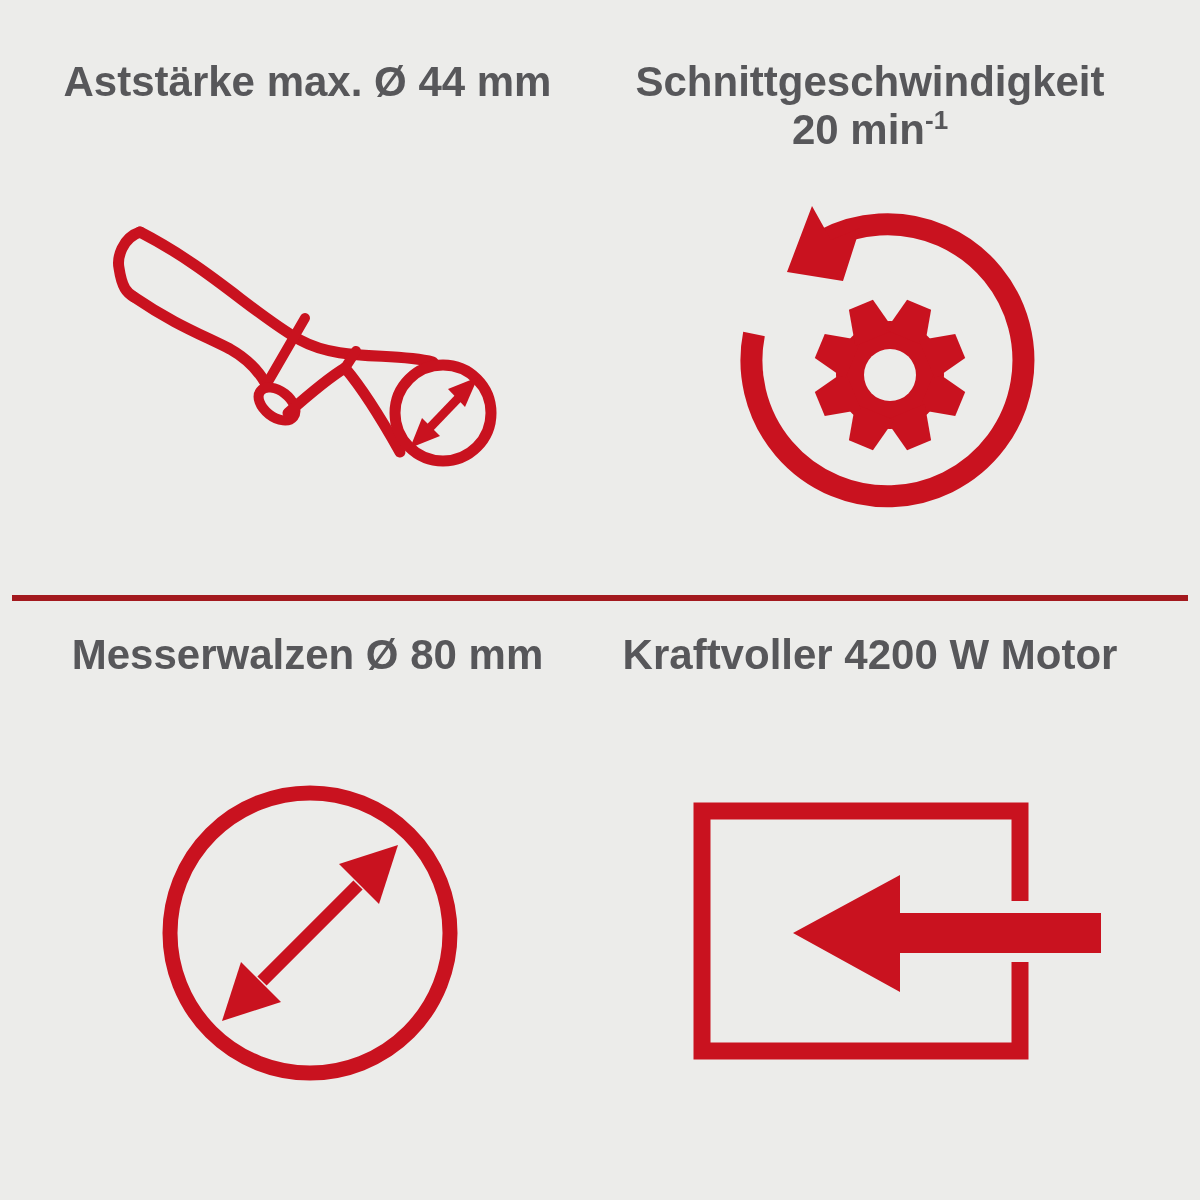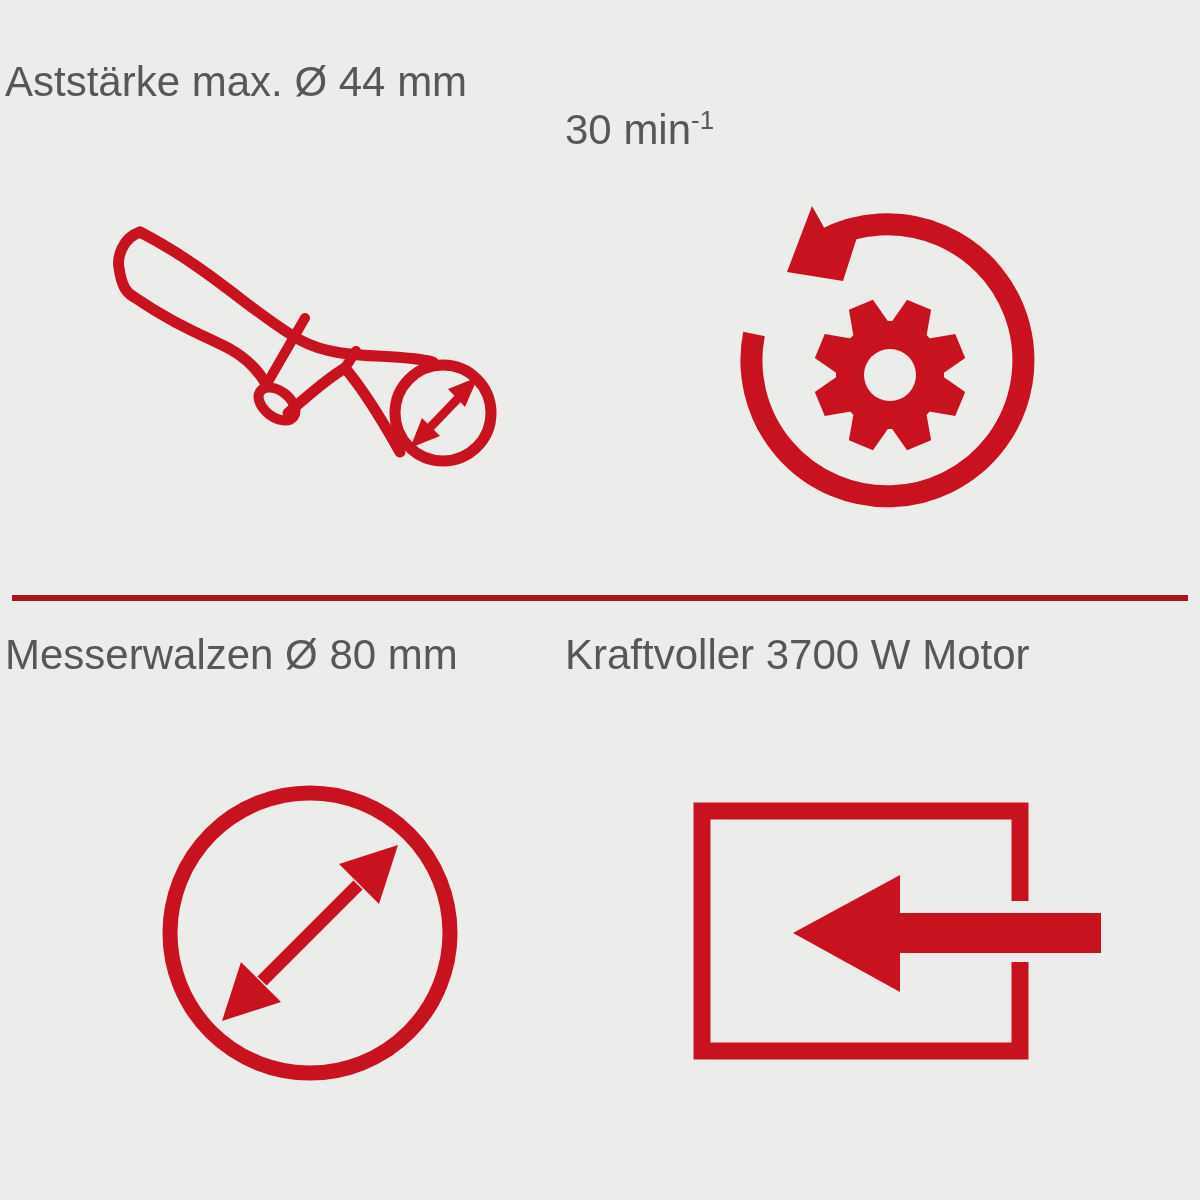--- a/index.html
+++ b/index.html
@@ -12,22 +12,23 @@
   body{
     width:1200px;height:1200px;
     background:var(--bg);
     font-family:"Liberation Sans", sans-serif;
     position:relative;
     overflow:hidden;
   }
   .heading{
     position:absolute;
     font-size:42px;
-    font-weight:400;
+    font-weight:700;
     color:var(--text);
+    text-align:center;
     line-height:48px;
     letter-spacing:0px;
   }
   .heading sup{
     font-size:26px;
     vertical-align:super;
     line-height:0;
   }
   #h-branch   {left:5px;   top:58px;  width:605px;}
   #h-speed    {left:565px; top:58px;  width:610px;}
@@ -41,27 +42,27 @@
   .fill-red{fill:var(--red);stroke:none;}
   .fill-bg{fill:var(--bg);stroke:none;}
   .divider-rect{fill:var(--divider);}
 </style>
 </head>
 <body>
 
 <div class="heading" id="h-branch">Aststärke max. Ø 44 mm</div>
 
 <div class="heading" id="h-speed">
-  <br>
-  <span>30 min</span><sup>-1</sup>
+  <span>Schnittgeschwindigkeit</span><br>
+  <span>20 min</span><sup>-1</sup>
 </div>
 
 <div class="heading" id="h-roller">Messerwalzen Ø 80 mm</div>
 
-<div class="heading" id="h-motor">Kraftvoller 3700 W Motor</div>
+<div class="heading" id="h-motor">Kraftvoller 4200 W Motor</div>
 
 <svg class="icon-layer" viewBox="0 0 1200 1200">
 
   <rect class="divider-rect" x="12" y="595" width="1176" height="6"></rect>
 
   <g>
 
     <path class="stroke-red" stroke-width="11" stroke-linecap="round" d="M 140 232 C 122 238 117 258 119 268 C 122 288 127 293 134 297"></path>
 
     <path class="stroke-red" stroke-width="11" stroke-linecap="round" d="M 140 232 C 210 268 255 315 300 340 C 340 362 392 352 433 362"></path>

